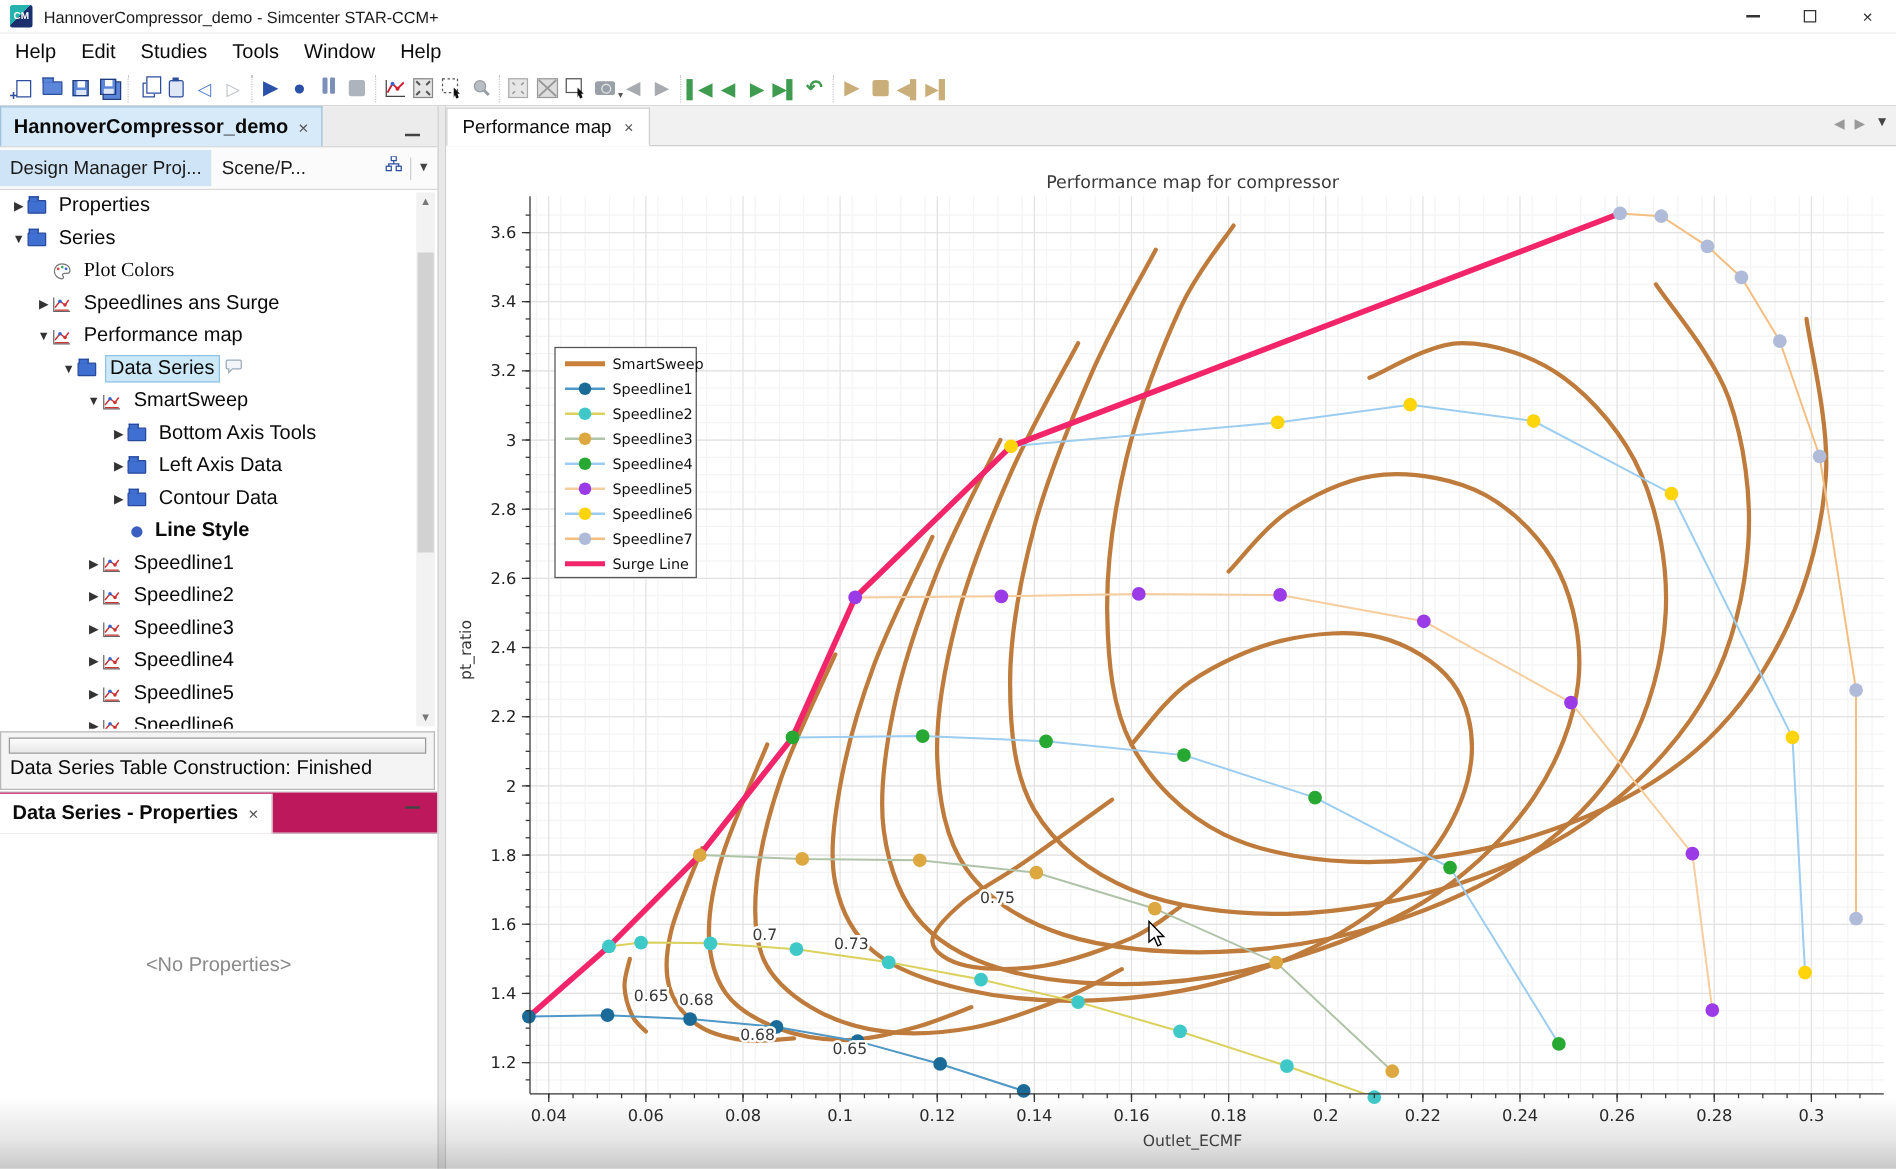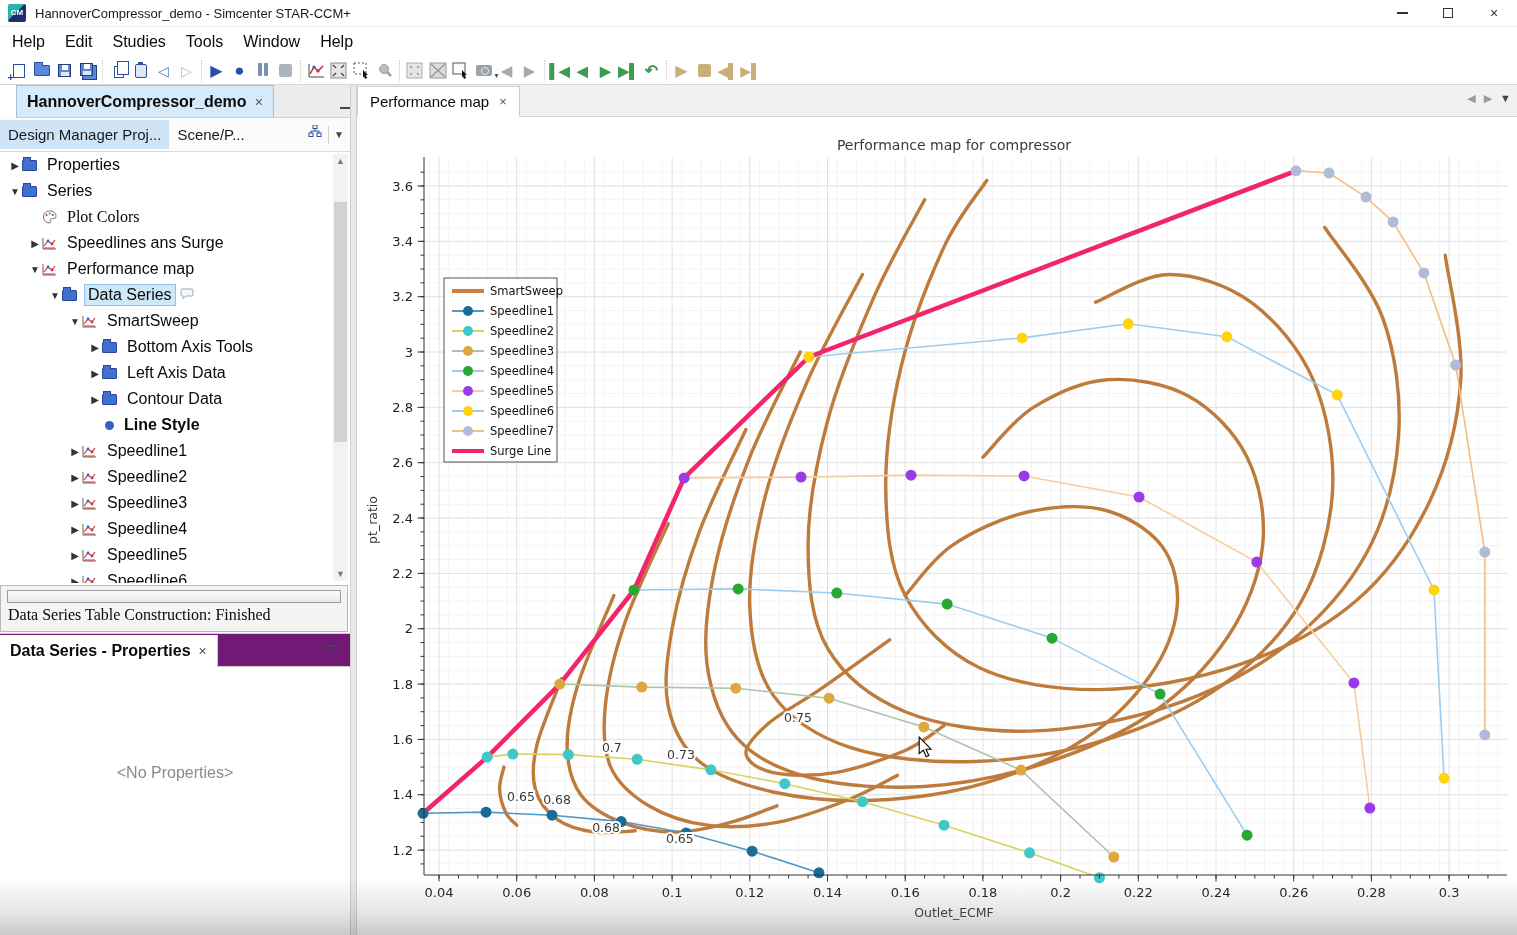--- a/index.html
+++ b/index.html
@@ -47,21 +47,21 @@
   .ic-clip:before { content:""; position:absolute; left:2px; top:-3px; width:5px; height:3px; background:#2c4e9e; }
   .pausebars b { display:inline-block; width:4px; height:13px; background:#7c8fb8; border-radius:1px; margin:0 1px; }
   .stopblk { width:13px; height:13px; background:#aeb4bd; border-radius:2px; display:inline-block; }
   .stopblk.tan2 { background:#c9ae7a; }
   .cam { width:16px; height:11px; background:#9aa0a8; border-radius:2px; position:relative; display:inline-block; }
   .cam:before { content:""; position:absolute; left:5px; top:2px; width:6px; height:6px; border:1.5px solid #e8e8e8; border-radius:50%; }
   .cam:after { content:"▾"; position:absolute; right:-7px; bottom:-4px; font-size:8px; color:#555; }
 
   
   #leftpanel { position:absolute; left:0; top:85px; width:350px; height:850px; background:#fff; }
-  .paneltabs { position:absolute; left:16px; top:0; width:350px; height:33px; background:#ececec; border-bottom:1px solid #cfcfcf; display:flex; align-items:flex-end; }
+  .paneltabs { position:absolute; left:0; top:0; width:350px; height:33px; background:#ececec; border-bottom:1px solid #cfcfcf; display:flex; align-items:flex-end; }
   .ptab { height:32px; background:#d7eaf9; border:1px solid #9fc1dc; border-bottom:none; padding:0 10px; display:flex; align-items:center; font-size:16px; font-weight:bold; color:#0a0a0a; }
   .ptab .x { font-weight:normal; color:#555; margin-left:8px; font-size:14px; }
   .panelmin { margin-left:auto; margin-right:14px; margin-bottom:8px; width:12px; height:2px; background:#444; }
   .subtabs { position:absolute; left:0; top:33px; width:350px; height:34px; background:#fbfbfb; border-bottom:1px solid #d9d9d9; display:flex; align-items:center; }
   .subtab { font-size:15px; color:#1a1a1a; padding:6px 8px; }
   .subtab.active { background:#cfe4f7; }
   .subtab-icons { margin-left:auto; display:flex; align-items:center; margin-right:6px; }
   .vsep { width:1px; height:18px; background:#cfcfcf; margin:0 5px; }
 
   #tree { position:absolute; left:0; top:67px; width:350px; height:431px; overflow:hidden; background:#fff; }
@@ -72,24 +72,24 @@
   .tlabel.sel { background:#cde8f6; border:1px solid #8fc3e8; }
   .folder { width:15px; height:11px; background:#3f6fd1; border:1px solid #28499c; border-radius:1px; position:relative; display:inline-block; }
   .folder:before { content:""; position:absolute; left:0px; top:-4px; width:6px; height:3px; background:#3f6fd1; border:1px solid #28499c; border-bottom:none; }
   .bluedot { width:9px; height:9px; border-radius:50%; background:#3a5fc0; display:inline-block; margin-left:3px; }
   #treescroll { position:absolute; right:2px; top:69px; width:15px; height:427px; background:#f2f2f2; }
   #treescroll .thumb { position:absolute; left:1px; top:48px; width:13px; height:240px; background:#d2d2d2; }
   #treescroll .sarr { position:absolute; left:0; width:15px; height:14px; color:#777; font-size:9px; text-align:center; line-height:14px; }
 
   #statusbox { position:absolute; left:0; top:500px; width:348px; height:47px; background:#f4f4f4; border:1px solid #b8b8b8; }
   .pbar { margin:4px 6px 2px 6px; height:13px; border:1px solid #9a9a9a; background:linear-gradient(#fdfdfd,#e7e7e7); }
-  .ptext { font-size:16px; color:#0a0a0a; padding:1px 7px;font-family:Liberation Serif, serif; }
+  .ptext { font-size:16px; color:#0a0a0a; padding:1px 7px; }
 
   #propspanel { position:absolute; left:0; top:548px; width:350px; height:302px; background:#fff; border-top:1px solid #cfcfcf; }
-  .propshead { height:33px; background:#701a75; border-bottom:1px solid #cfcfcf; display:flex; align-items:center; }
+  .propshead { height:33px; background:#be185d; border-bottom:1px solid #cfcfcf; display:flex; align-items:center; }
   .propstab { font-size:16px; font-weight:bold; color:#0a0a0a; padding:0 10px; background:#fff; height:32px; display:flex; align-items:center; border-right:1px solid #cfcfcf; margin-top:1px; }
   .propstab .x { font-weight:normal; color:#555; margin-left:8px; font-size:14px; }
   .noprops { position:absolute; left:0; top:130px; width:100%; text-align:center; font-size:16px; color:#8a8a8a; }
 
   
   #divider { position:absolute; left:350px; top:85px; width:7px; height:850px; background:#e9e9e9; border-left:1px solid #cfcfcf; border-right:1px solid #cfcfcf; }
   #mainarea { position:absolute; left:357px; top:85px; width:1160px; height:850px; background:#fff; }
   .doctabs { height:32px; background:#f1f1f1; border-bottom:1px solid #cfcfcf; display:flex; align-items:flex-end; position:relative; }
   .dtab { height:31px; background:#fff; border:1px solid #cfcfcf; border-bottom:1px solid #fff; margin-bottom:-1px; padding:0 12px; display:flex; align-items:center; font-size:15px; color:#0a0a0a; }
   .dtab .x { color:#555; margin-left:10px; font-size:13px; }

